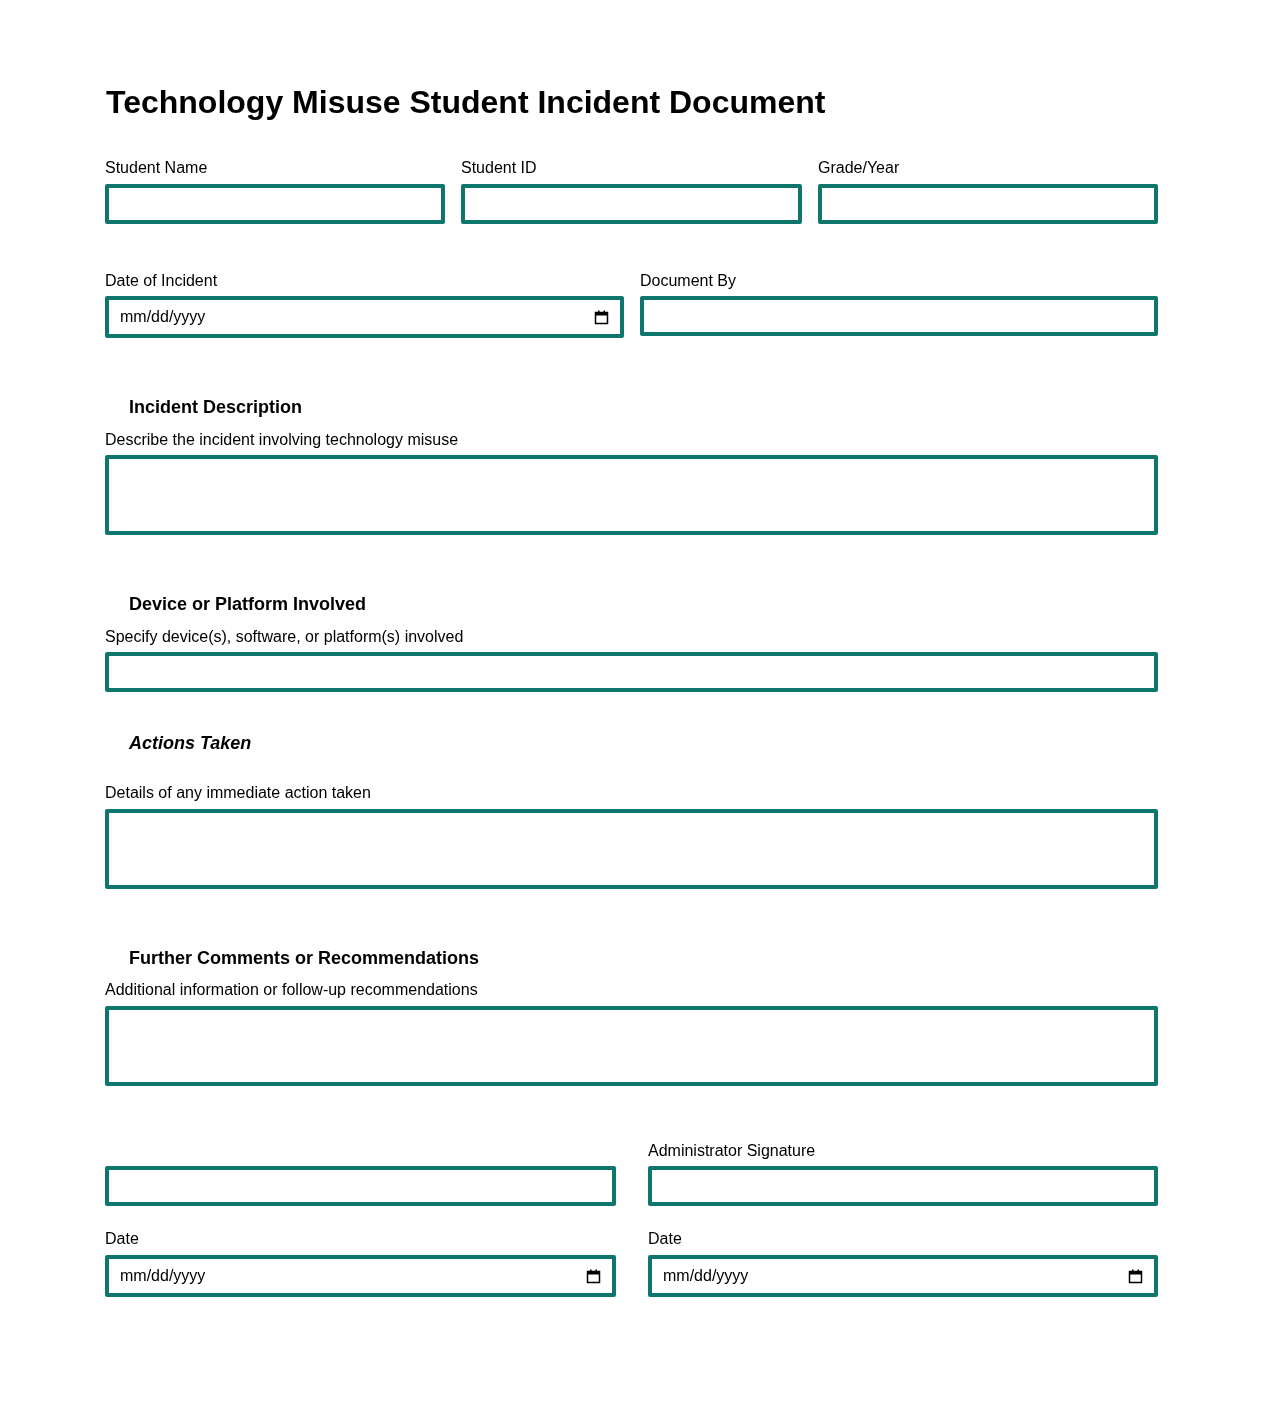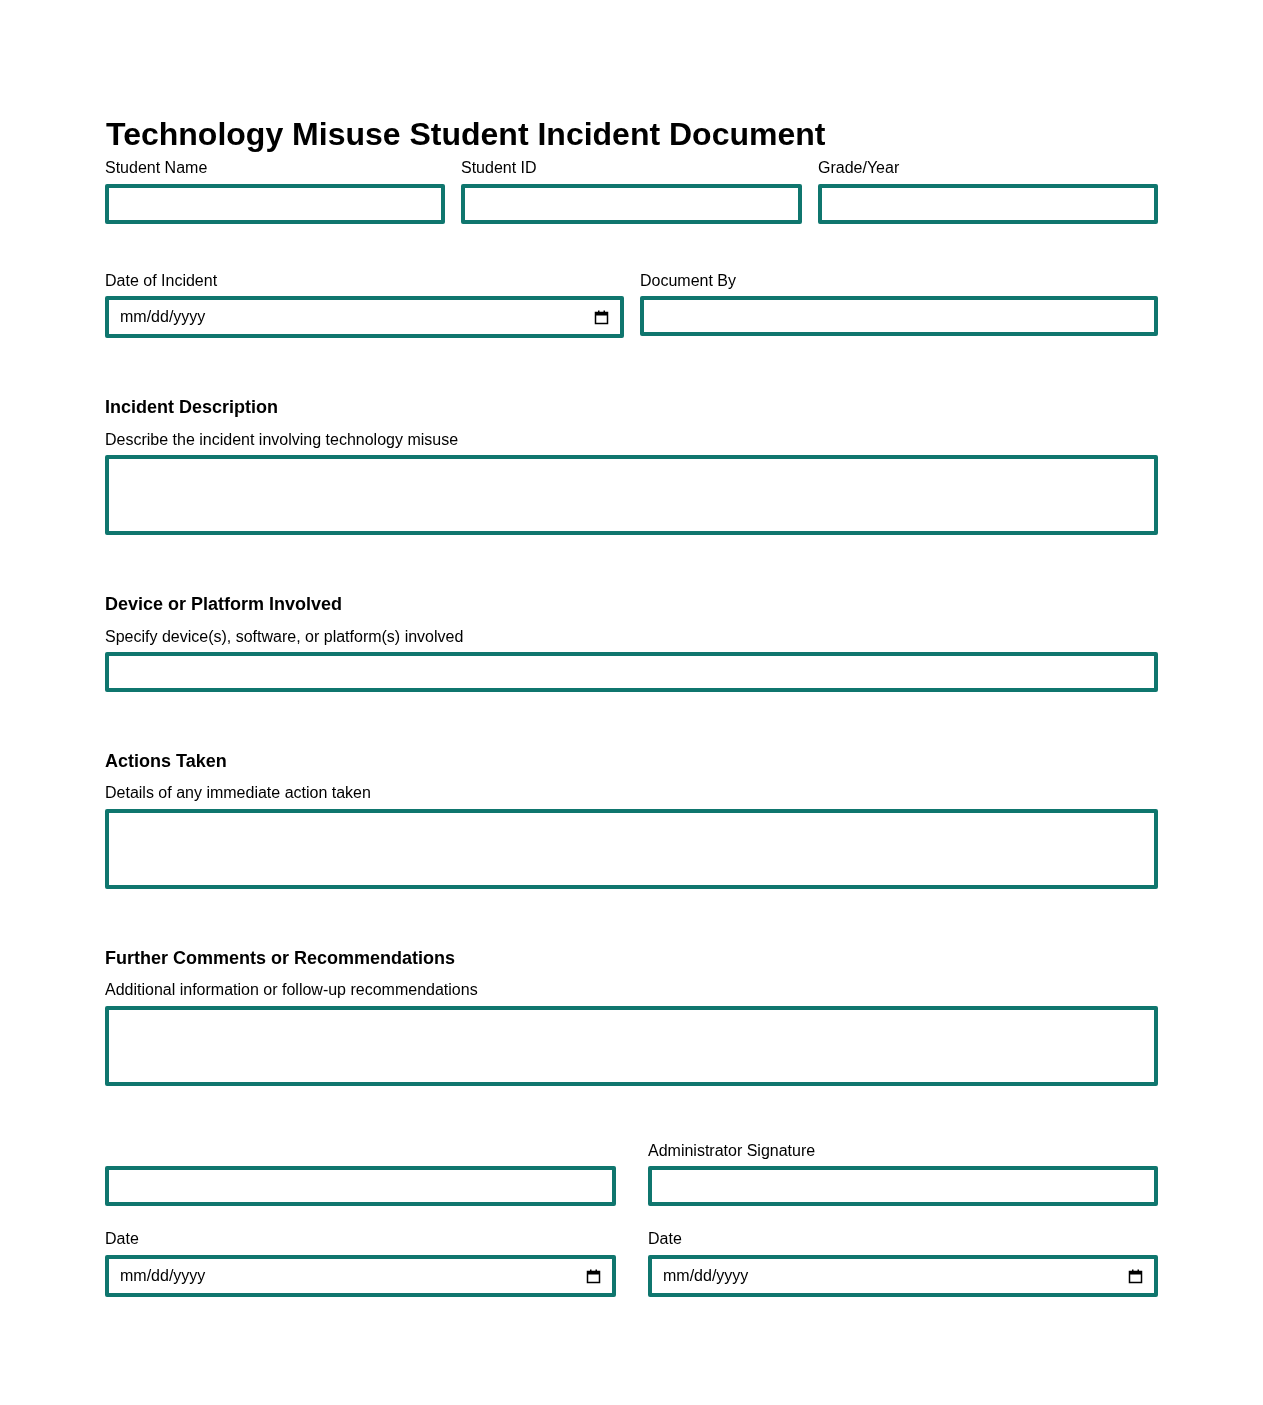--- a/index.html
+++ b/index.html
@@ -1,28 +1,28 @@
 <!DOCTYPE html>
 <html><head>
   <meta charset="utf-8">
   <style>
     html, body { margin: 0; padding: 0; background: #ffffff; }
     body { width: 1263px; height: 1405px; position: relative; font-family: "Liberation Sans", sans-serif; color: #000; overflow: hidden; }
     .abs { position: absolute; }
     h1 { margin: 0; font-size: 32px; font-weight: bold; line-height: 40px; white-space: nowrap; }
     .lbl { font-size: 16px; line-height: 20px; white-space: nowrap; }
-    .sec { font-size: 18px; font-weight: bold; line-height: 22px; white-space: nowrap; }
+    .sec { font-size: 18px; font-weight: bold; line-height: 22px; white-space: nowrap; margin-left: 24px; }
     .box { box-sizing: border-box; border: 4px solid #0f766e; border-radius: 2px; background: #fff; }
     .date { display: flex; align-items: center; justify-content: space-between; padding: 0 11px 0 11px; font-size: 16px; }
     .cal { width: 15px; height: 15px; display: inline-block; }
   </style>
 </head>
 <body>
 
-<h1 class="abs" style="left:106px;top:82px;margin-top:32px;">Technology Misuse Student Incident Document</h1>
+<h1 class="abs" style="left:106px;top:82px;">Technology Misuse Student Incident Document</h1>
 
 <div class="abs lbl" style="left:105px;top:158px;">Student Name</div>
 <div class="abs box" style="left:105px;top:184px;width:340px;height:40px;"></div>
 
 <div class="abs lbl" style="left:461px;top:158px;">Student ID</div>
 <div class="abs box" style="left:461px;top:184px;width:341px;height:40px;"></div>
 
 <div class="abs lbl" style="left:818px;top:158px;">Grade/Year</div>
 <div class="abs box" style="left:818px;top:184px;width:340px;height:40px;"></div>
 
@@ -41,21 +41,21 @@
 <div class="abs box" style="left:640px;top:296px;width:518px;height:40px;"></div>
 
 <div class="abs sec" style="left:105px;top:396px;">Incident Description</div>
 <div class="abs lbl" style="left:105px;top:430px;">Describe the incident involving technology misuse</div>
 <div class="abs box" style="left:105px;top:455px;width:1053px;height:80px;"></div>
 
 <div class="abs sec" style="left:105px;top:593px;">Device or Platform Involved</div>
 <div class="abs lbl" style="left:105px;top:627px;">Specify device(s), software, or platform(s) involved</div>
 <div class="abs box" style="left:105px;top:652px;width:1053px;height:40px;"></div>
 
-<div class="abs sec" style="left:105px;top:750px;">Actions Taken</div>
+<div class="abs sec" style="left:105px;top:732px;font-style:italic;">Actions Taken</div>
 <div class="abs lbl" style="left:105px;top:783px;">Details of any immediate action taken</div>
 <div class="abs box" style="left:105px;top:809px;width:1053px;height:80px;"></div>
 
 <div class="abs sec" style="left:105px;top:947px;">Further Comments or Recommendations</div>
 <div class="abs lbl" style="left:105px;top:980px;">Additional information or follow-up recommendations</div>
 <div class="abs box" style="left:105px;top:1006px;width:1053px;height:80px;"></div>
 
 <div class="abs lbl" style="left:105px;top:1169px;">Staff Signature</div>
 <div class="abs box" style="left:105px;top:1166px;width:511px;height:40px;"></div>
 

